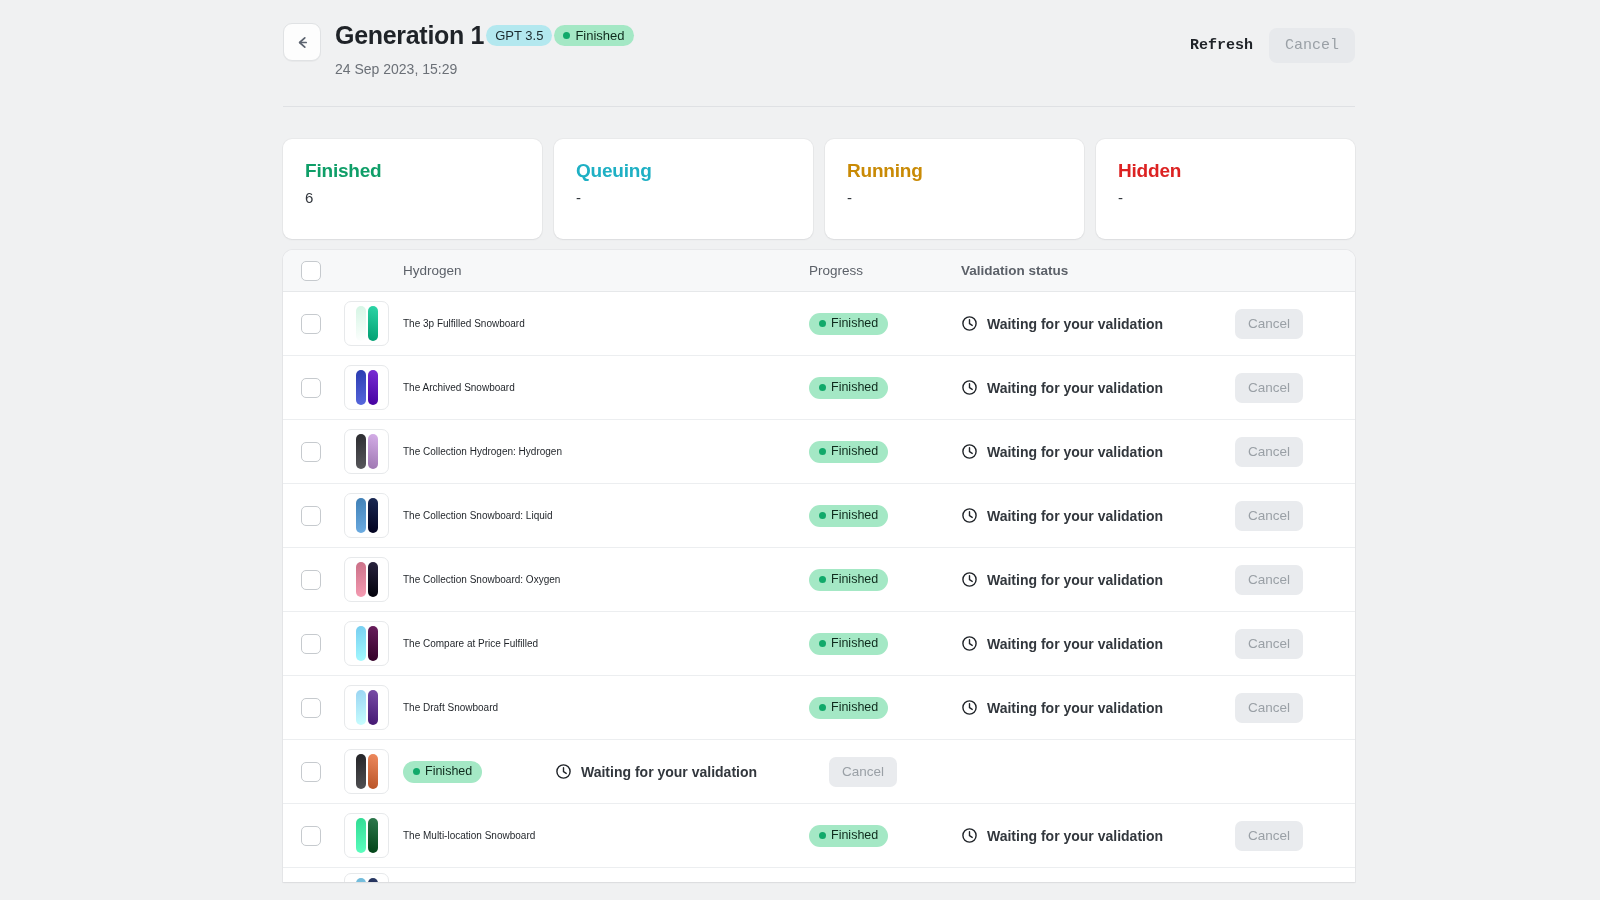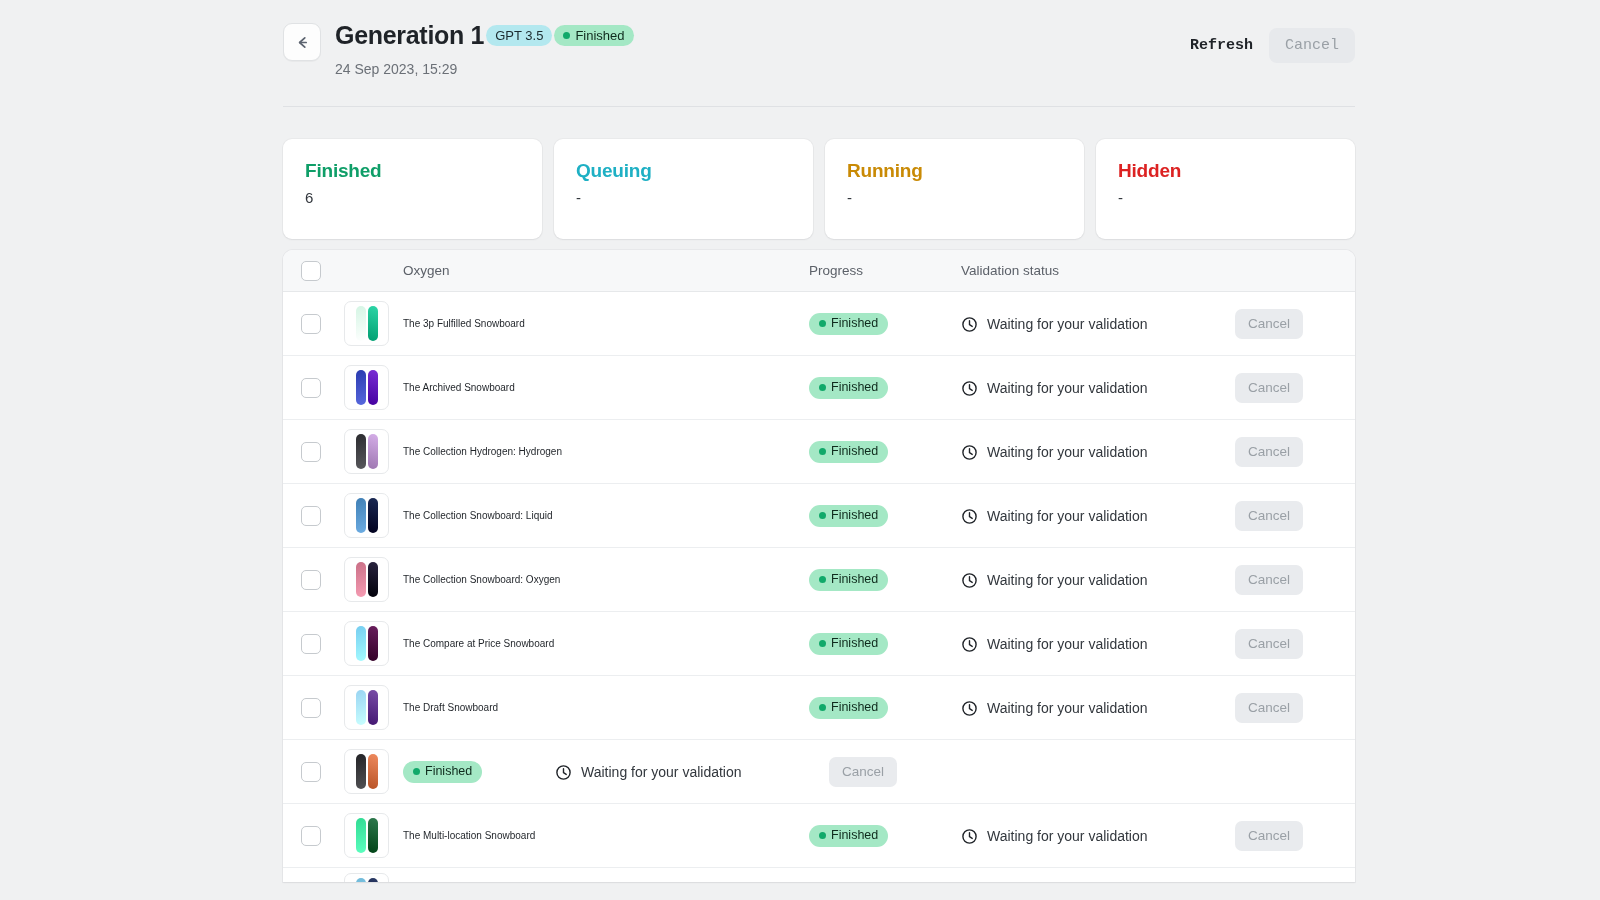--- a/index.html
+++ b/index.html
@@ -167,21 +167,21 @@
     height: 64px;
     border-bottom: 1px solid #eceef0;
     background: #ffffff;
   }
   .row:last-child { border-bottom: none; }
 
   .c-check { width: 61px; display: flex; justify-content: flex-start; padding-left: 18px; }
   .c-thumb { width: 59px; display: flex; align-items: center; }
   .c-name  { width: 406px; }
   .c-prog  { width: 152px; }
-  .c-valid { width: 274px; display:flex; align-items:flex-end; gap:9px; }
+  .c-valid { width: 274px; display:flex; align-items:flex-start; gap:9px;font-weight:bold; }
   .c-act   { flex: 1; display: flex; justify-content: flex-start; }
 
   
   .thead .c-name { width: 406px; }
 
   .cb {
     width: 20px; height: 20px;
     border: 1.6px solid #c6cace;
     border-radius: 5px;
     background: #ffffff;
@@ -295,21 +295,21 @@
       </div>
     </div>
 
   <div class="table">
     <div class="thead">
       <div class="c-check">
         <div class="cb"></div>
       </div>
       <div class="c-thumb"></div>
       <div class="c-name">
-        <span class="th">Oxygen</span>
+        <span class="th">Hydrogen</span>
       </div>
       <div class="c-prog">
         <span class="th">Progress</span>
       </div>
       <div class="c-valid">
         <span class="th">Validation status</span>
       </div>
       <div class="c-act"></div>
     </div>
     <div id="tbody">
@@ -456,21 +456,21 @@
         <div class="row">
           <div class="c-check">
             <div class="cb"></div>
           </div>
           <div class="c-thumb">
             <div class="thumb">
               <div class="board" style="background: linear-gradient(160deg, rgb(118, 205, 240), rgb(164, 251, 255));"></div>
               <div class="board" style="background: linear-gradient(200deg, rgb(106, 31, 94), rgb(50, 0, 38));"></div>
             </div>
           </div>
-          <div class="c-name"><span class="pname">The Compare at Price Snowboard</span></div>
+          <div class="c-name"><span class="pname">The Compare at Price Fulfilled</span></div>
           <div class="c-prog"><span class="pill">
               <span class="badge-dot"></span>
               <span>Finished</span>
             </span></div>
           <div class="c-valid">
             <span>
               <svg width="17" height="17" viewBox="0 0 17 17" class="clock">
                 <circle cx="8.5" cy="8.5" r="6.6" fill="none" stroke="#1f2328" stroke-width="1.4"></circle>
                 <path d="M8.5 4.8V8.7l2.7 1.7" fill="none" stroke="#1f2328" stroke-width="1.4" stroke-linecap="round" stroke-linejoin="round"></path>
               </svg>

